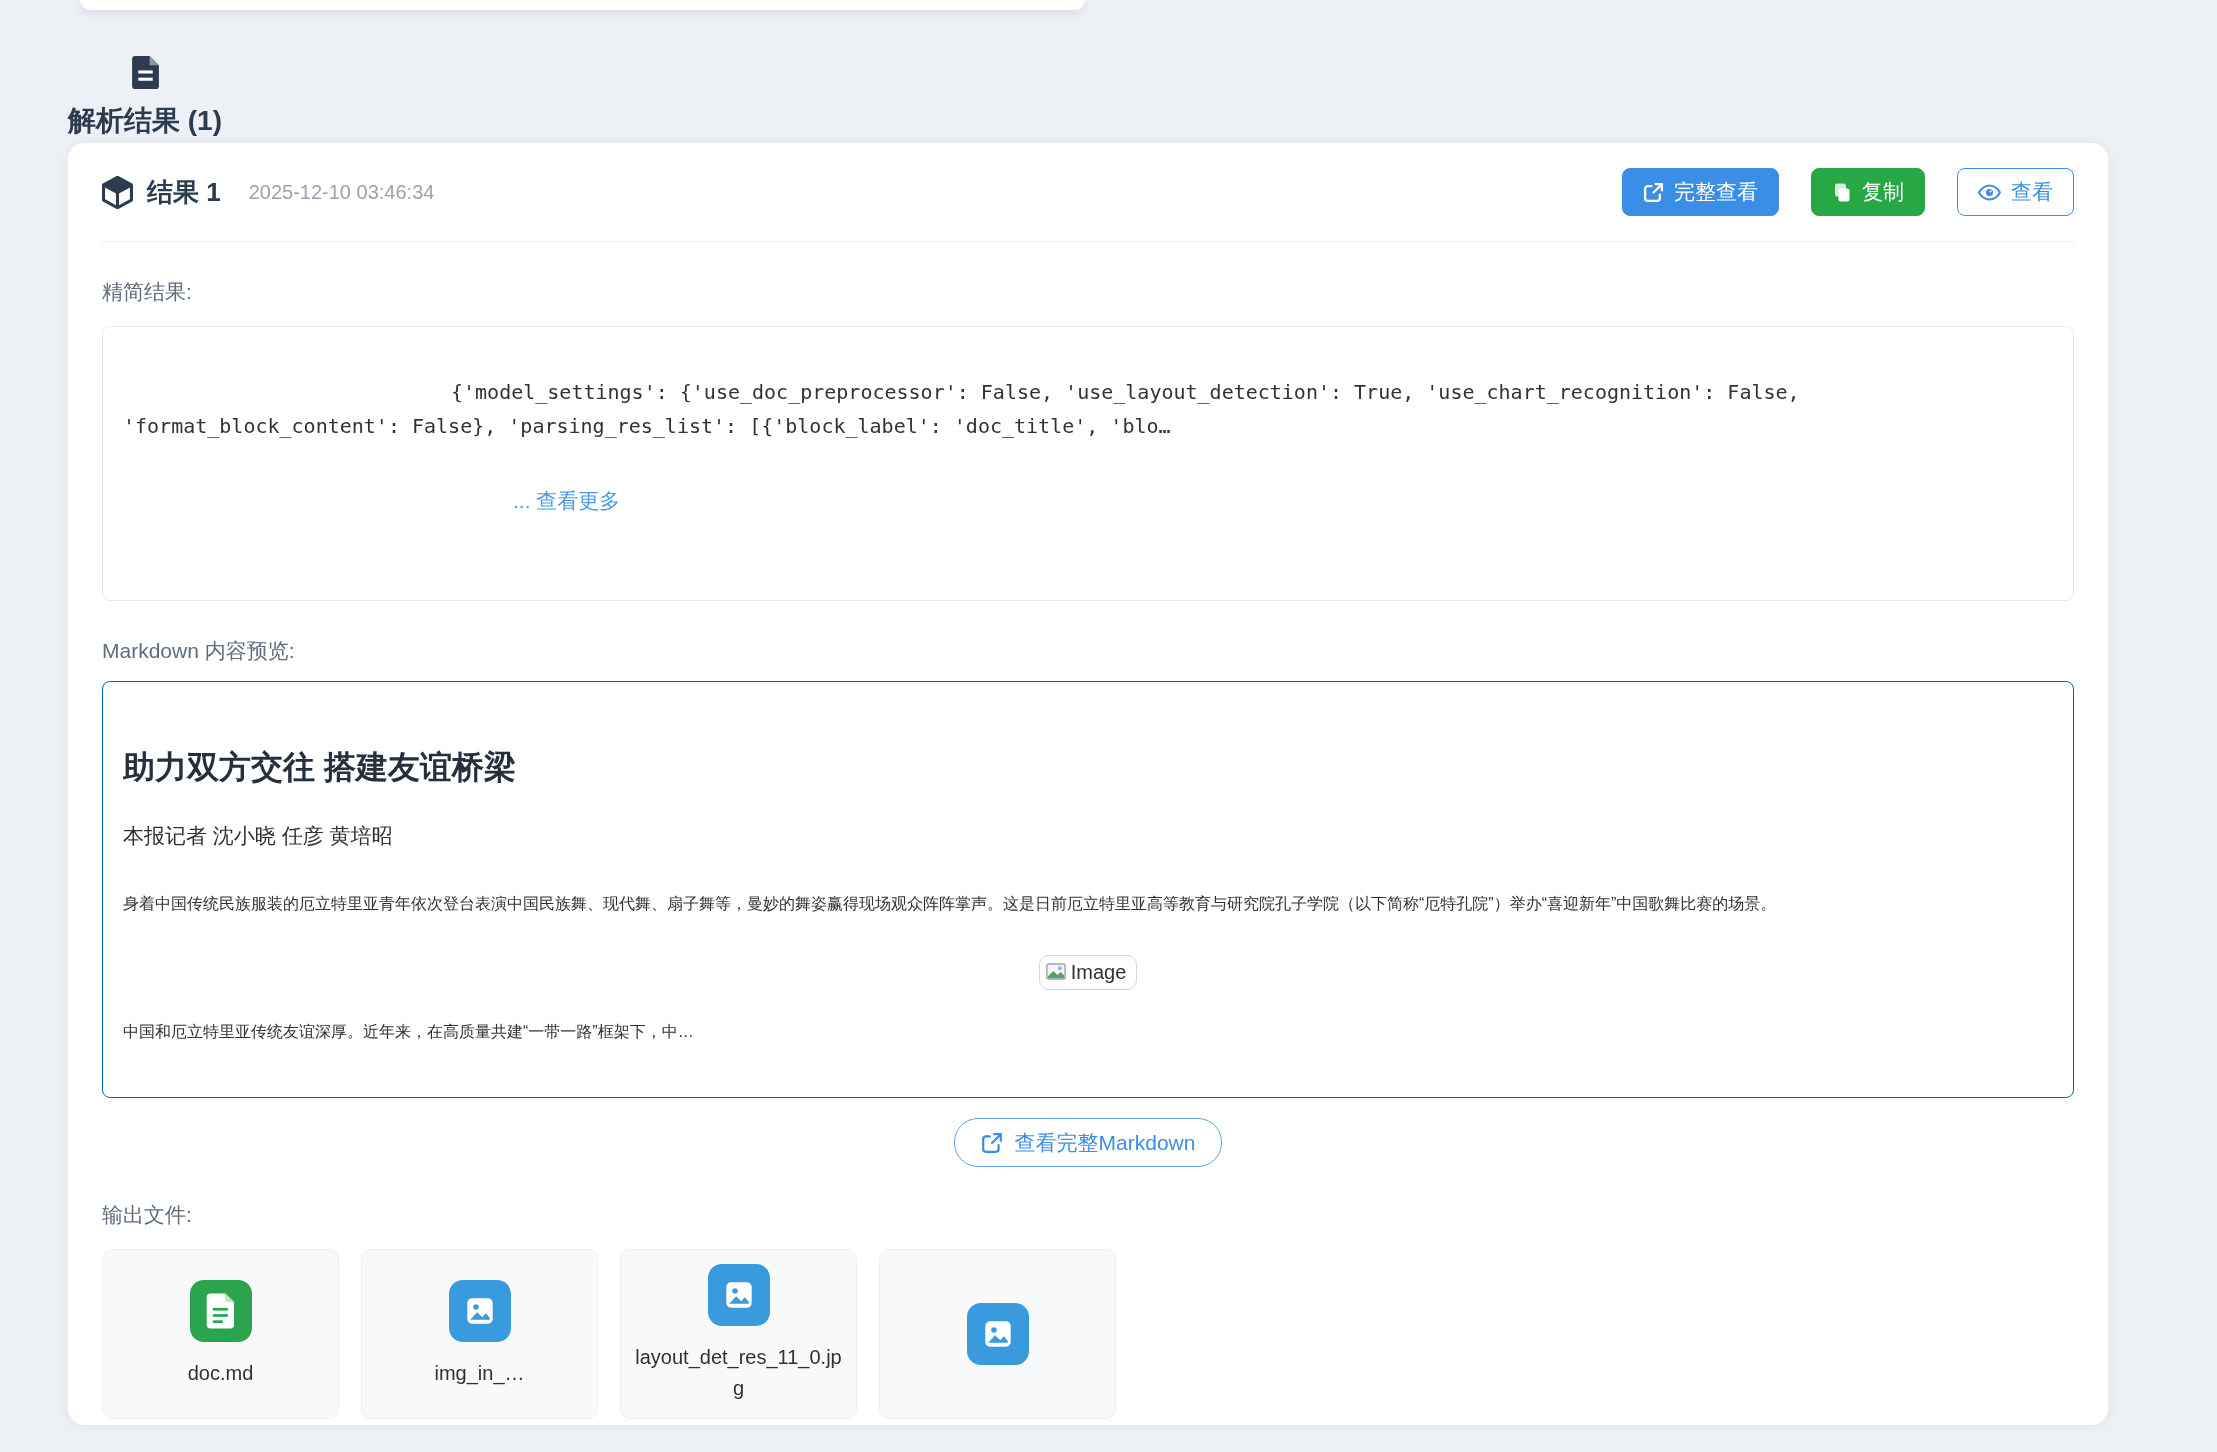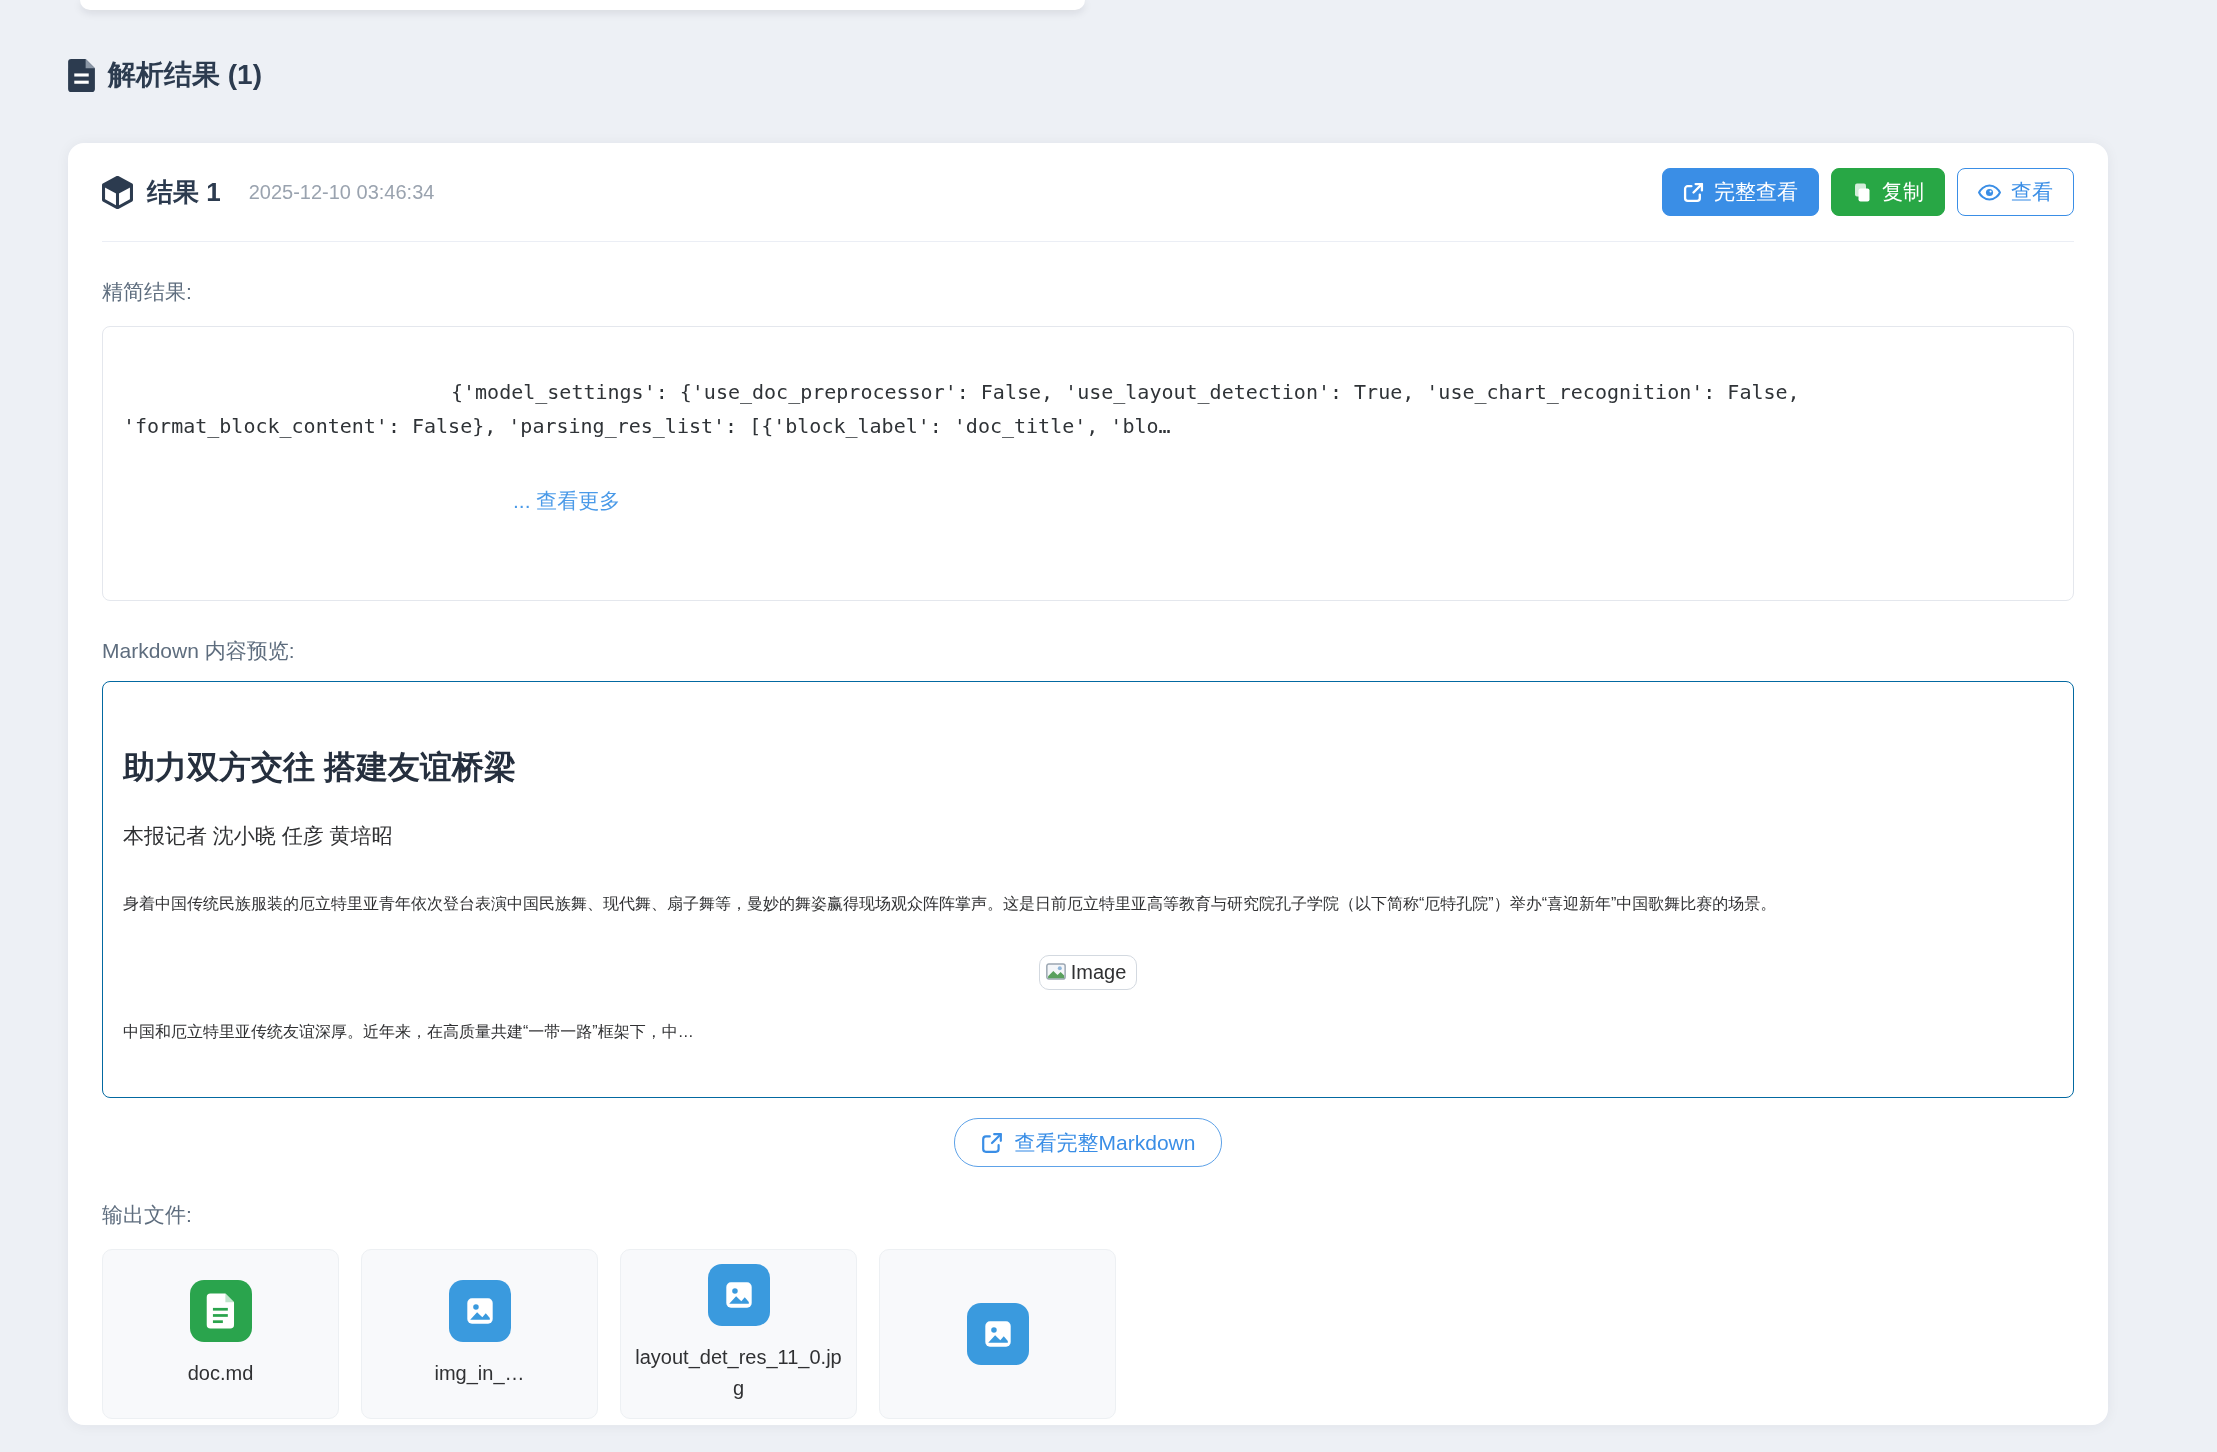--- a/index.html
+++ b/index.html
@@ -12,42 +12,42 @@
   }
   .top-strip {
     position: absolute; left: 80px; top: 0;
     width: 1005px; height: 10px;
     background: #ffffff;
     border-radius: 0 0 14px 14px;
     box-shadow: 0 3px 8px rgba(15,23,42,0.10);
   }
   .section-header {
     position: absolute; left: 68px; top: 56px;
-    display: flex; align-items: center; gap: 13px;
+    display: flex; align-items: center; gap: 13px; flex-direction: column;
   }
   .section-header .title {
     font-size: 28px; font-weight: bold; color: #2c3b4f;
   }
   .card {
     position: absolute; left: 68px; top: 143px;
     width: 2040px; height: 1282px;
     background: #ffffff;
     border-radius: 16px;
     box-shadow: 0 1px 14px rgba(30,41,59,0.06);
     padding: 0 34px;
   }
   .card-header {
     height: 99px;
     display: flex; align-items: center; justify-content: space-between;
     border-bottom: 1px solid #ebeef5;
   }
   .card-header-left { display: flex; align-items: center; gap: 14px; }
   .result-title { font-size: 26px; font-weight: bold; color: #2c3b4f; }
   .timestamp { font-size: 20px; color: #9aa3af; margin-left: 14px; }
-  .card-header-right { display: flex; align-items: center; gap: 12px; }
+  .card-header-right { display: flex; align-items: center; gap: 32px; }
   .btn {
     display: inline-flex; align-items: center; gap: 10px;
     height: 48px; padding: 0 20px;
     border-radius: 8px; border: 1px solid transparent;
     font-size: 21px; cursor: pointer;
     font-family: inherit;
   }
   .btn-primary { background: #3a8ee6; color: #fff; border-color: #3a8ee6; }
   .btn-success { background: #28a745; color: #fff; border-color: #28a745; font-family: Liberation Mono, monospace; }
   .btn-outline { background: #fff; color: #3a8ee6; border-color: #3a8ee6; }

